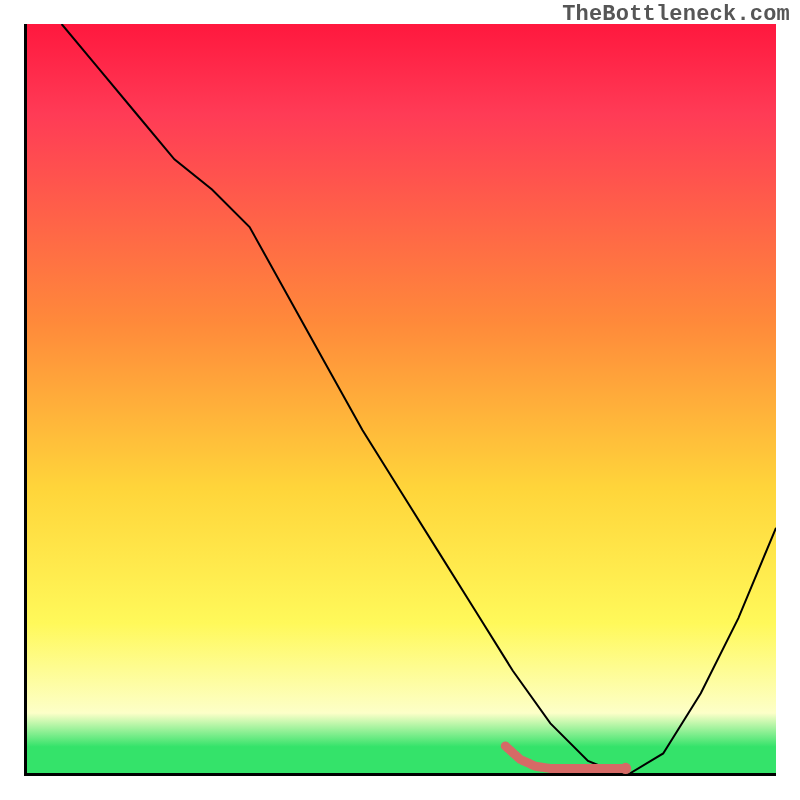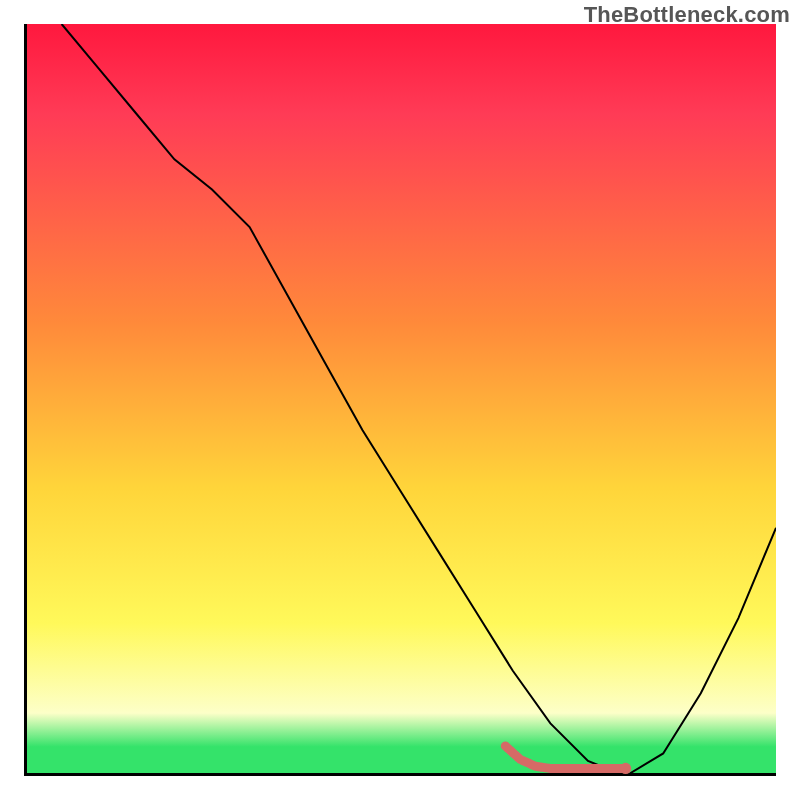--- a/index.html
+++ b/index.html
@@ -7,20 +7,21 @@
     padding: 0;
     width: 800px;
     height: 800px;
     background: #ffffff;
     font-family: Arial, Helvetica, sans-serif;
   }
   .container {
     position: relative;
     width: 800px;
     height: 800px;
+    font-family: Liberation Mono, monospace;
   }
   .watermark {
     position: absolute;
     top: 2px;
     right: 10px;
     font-size: 22px;
     font-weight: 600;
     color: #565656;
     letter-spacing: 0.2px;
   }

